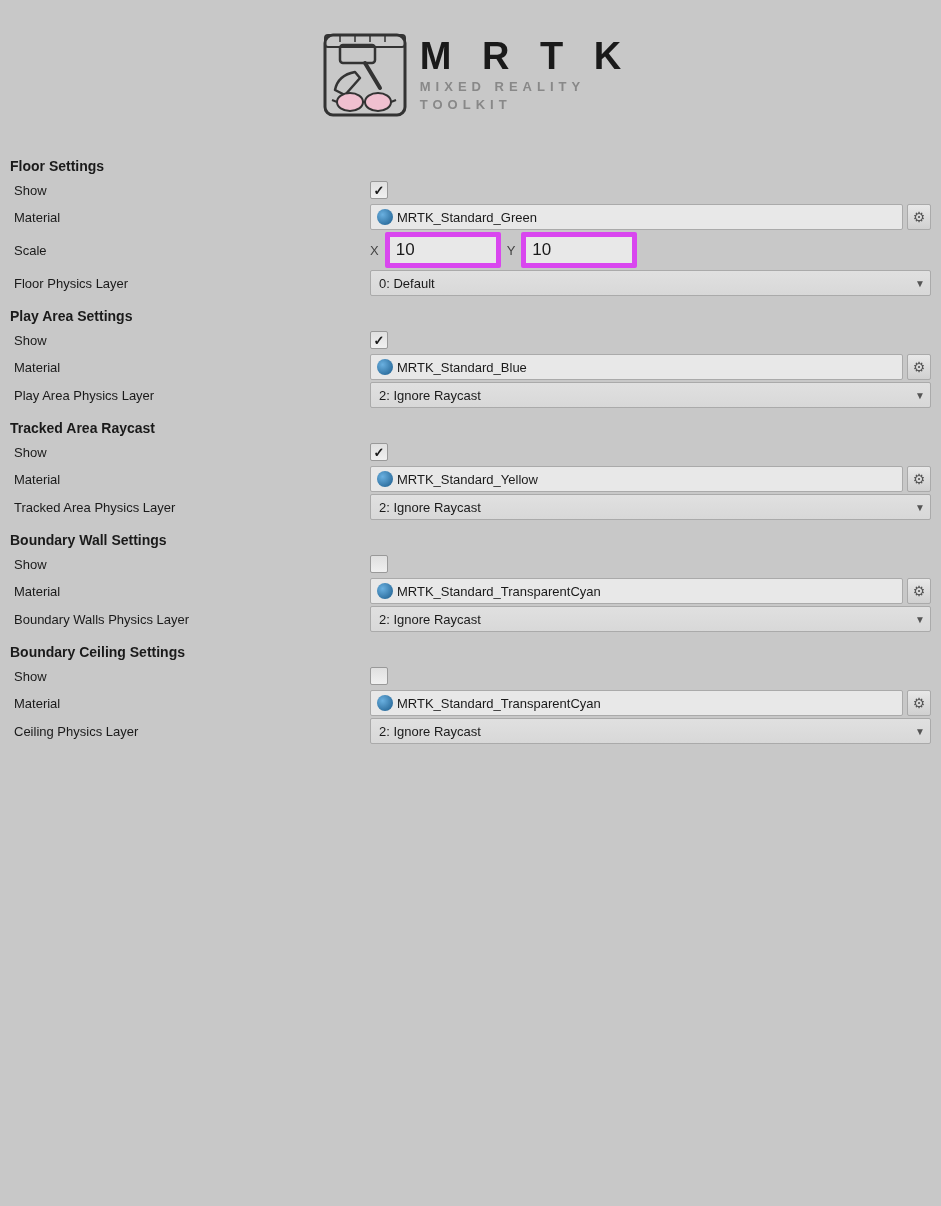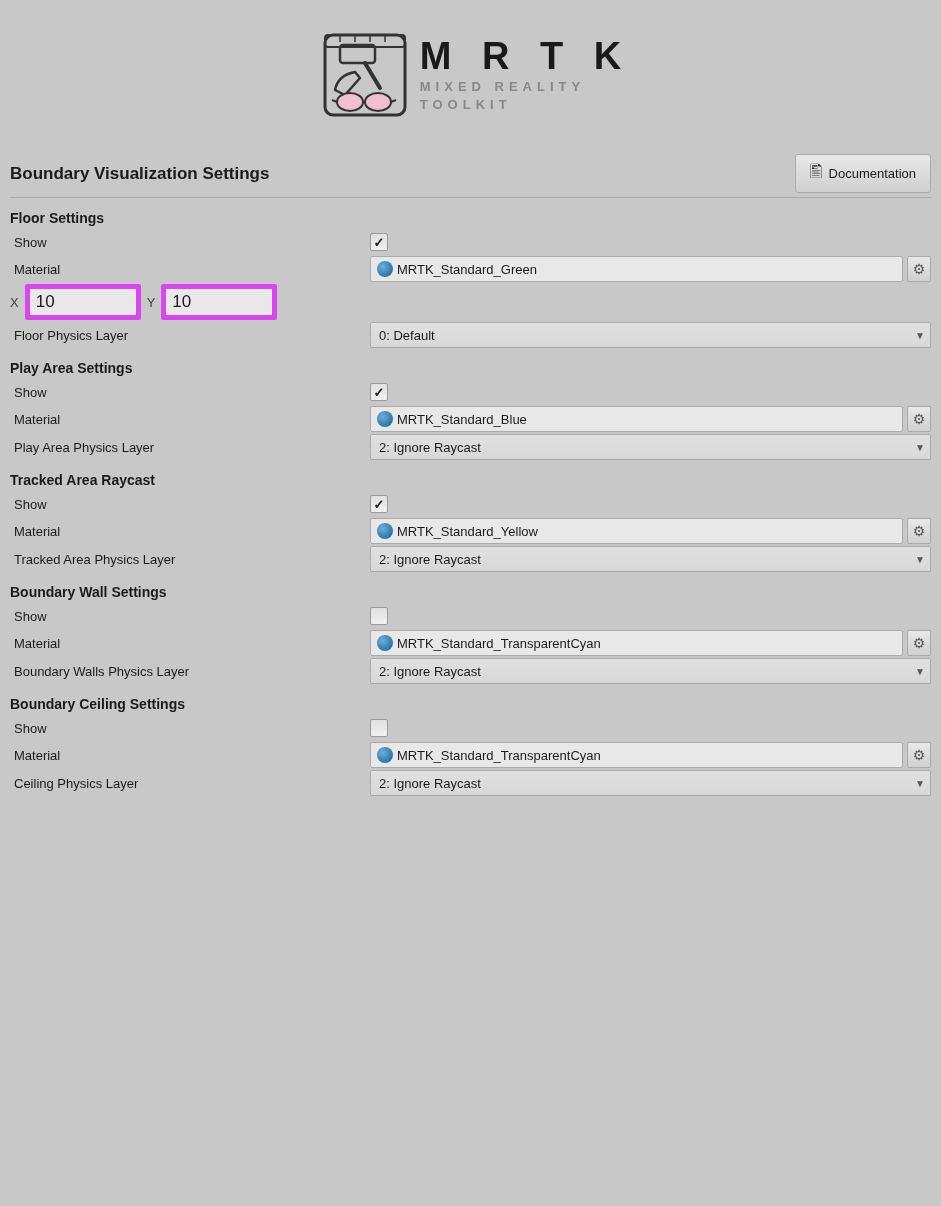--- a/index.html
+++ b/index.html
@@ -272,27 +272,20 @@
   </div>
   <div class="brand-text">
     <div class="brand-title">M R T K</div>
     <div class="brand-sub">MIXED REALITY</div>
     <div class="brand-sub">TOOLKIT</div>
   </div>
 </div>
 
 <div class="panel">
 
-  <div class="section-header-row">
-    <span class="section-main-title">Boundary Visualization Settings</span>
-    <button class="doc-button">
-      <span class="doc-icon">🖺</span>
-      <span>Documentation</span>
-    </button>
-  </div>
 
 
   <div class="settings-group">
     <div class="group-title">Floor Settings</div>
     <div class="field-row">
       <div class="field-label">Show</div>
       <div class="field-value checkbox-wrap">
         <div class="checkbox-custom checked"></div>
       </div>
     </div>
@@ -302,20 +295,21 @@
         <div class="material-row">
           <div class="material-input">
             <span class="material-sphere"></span>
             <span>MRTK_Standard_Green</span>
           </div>
           <div class="gear-btn">⚙</div>
         </div>
       </div>
     </div>
     <div class="field-row">
+      <div class="field-label">Scale</div>
       <div class="field-value">
         <div class="scale-row">
           <span class="scale-label">X</span>
           <input class="scale-input" type="text" value="10" style="">
           <span class="scale-label">Y</span>
           <input class="scale-input" type="text" value="10" style="">
         </div>
       </div>
     </div>
     <div class="field-row">

